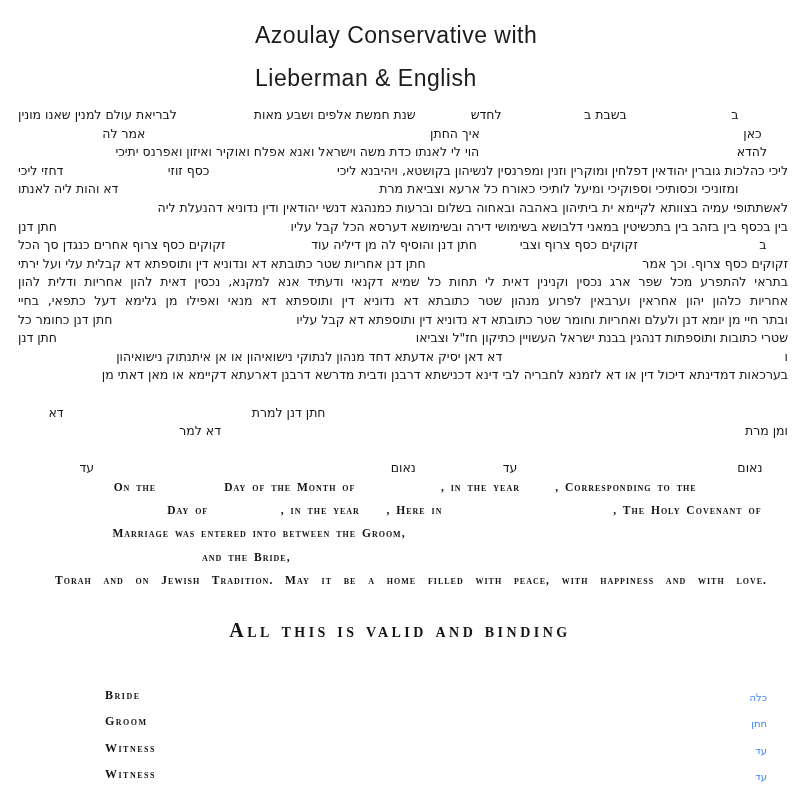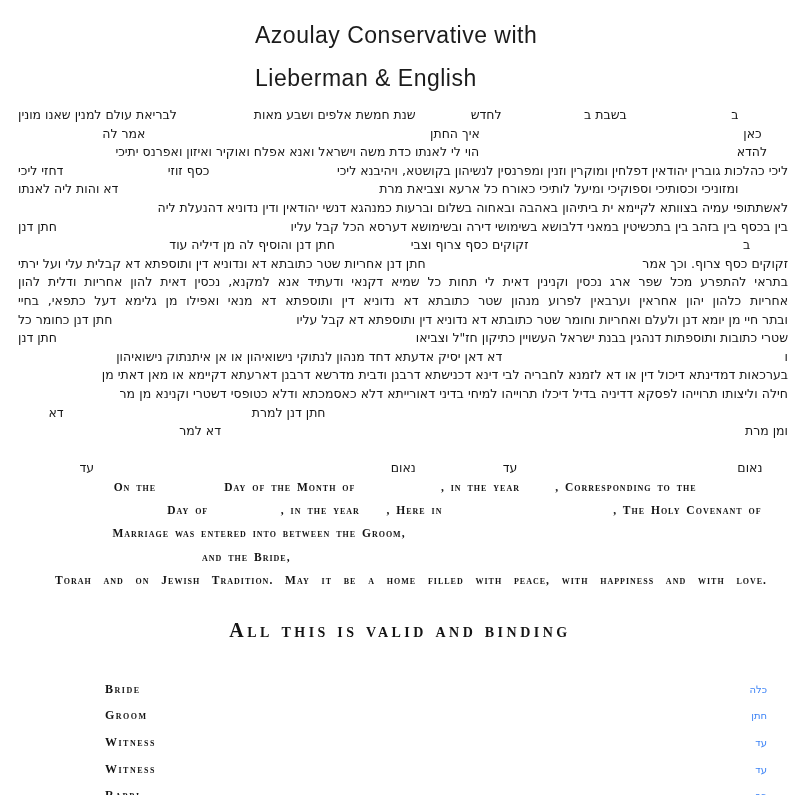--- a/index.html
+++ b/index.html
@@ -38,21 +38,21 @@
     text-align:justify; text-align-last:justify;
   }
   .blank { display:block; height:1px; min-width:0; }
   .heading {
     position:absolute; left:0; top:619px; width:800px; text-align:center;
     font-family:"Liberation Serif", serif; font-variant:small-caps;
     font-weight:bold; font-size:20px; letter-spacing:3.5px; color:#141414;
   }
   .signatures { position:absolute; left:105px; top:676px; width:662px; }
   .sig-row {
-    display:flex; justify-content:space-between; align-items:center;
+    display:flex; justify-content:space-between; align-items:flex-end;
     height:26.6px;
   }
   .sig-en {
     font-family:"Liberation Serif", serif; font-variant:small-caps;
     font-weight:bold; font-size:12px; letter-spacing:1.5px; color:#141414;
   }
   .sig-he {
     direction:rtl; font-family:"DejaVu Sans", sans-serif;
     font-size:10px; color:#3b82f6;
   }
@@ -117,20 +117,21 @@
       <span class="seg">חתן דנן</span>
     </div>
     <div class="h-line">
       <span class="blank" style="flex: 15 15 15px;"></span>
       <span class="seg">ב</span>
       <span class="blank" style="flex: 85 85 85px;"></span>
       <span class="seg">זקוקים כסף צרוף וצבי</span>
       <span class="blank" style="flex: 30 30 30px;"></span>
       <span class="seg">חתן דנן והוסיף לה מן דיליה עוד</span>
       <span class="blank" style="flex: 60 60 60px;"></span>
+      <span class="seg">זקוקים כסף צרוף אחרים כנגדן סך הכל</span>
     </div>
     <div class="h-line">
       <span class="seg">זקוקים כסף צרוף. וכך אמר</span>
       <span class="blank" style="flex: 120 120 120px;"></span>
       <span class="seg">חתן דנן אחריות שטר כתובתא דא ונדוניא דין ותוספתא דא קבלית עלי ועל ירתי</span>
     </div>
     <div class="h-line">
       <span class="seg fill">בתראי להתפרע מכל שפר ארג נכסין וקנינין דאית לי תחות כל שמיא דקנאי ודעתיד אנא למקנא, נכסין דאית להון אחריות ודלית להון</span>
     </div>
     <div class="h-line">
@@ -150,21 +151,20 @@
       <span class="seg">ו</span>
       <span class="blank" style="flex: 230 230 230px;"></span>
       <span class="seg">דא דאן יסיק אדעתא דחד מנהון לנתוקי נישואיהון או אן איתנתוק נישואיהון</span>
       <span class="blank" style="flex: 80 80 80px;"></span>
     </div>
     <div class="h-line">
       <span class="seg fill">בערכאות דמדינתא דיכול דין או דא לזמנא לחבריה לבי דינא דכנישתא דרבנן ודבית מדרשא דרבנן דארעתא דקיימא או מאן דאתי מן</span>
       <span class="blank" style="flex: 25 25 25px;"></span>
     </div>
     <div class="h-line">
-      <span class="seg fill">חילה וליצותו תרוייהו לפסקא דדיניה בדיל דיכלו תרוייהו למיחי בדיני דאורייתא דלא כאסמכתא ודלא כטופסי דשטרי וקנינא מן מר</span>
       <span class="blank" style="flex: 20 20 20px;"></span>
     </div>
     <div class="h-line">
       <span class="blank" style="flex: 455 455 455px;"></span>
       <span class="seg">חתן דנן למרת</span>
       <span class="blank" style="flex: 185 185 185px;"></span>
       <span class="seg">דא</span>
       <span class="blank" style="flex: 30 30 30px;"></span>
     </div>
     <div class="h-line">

